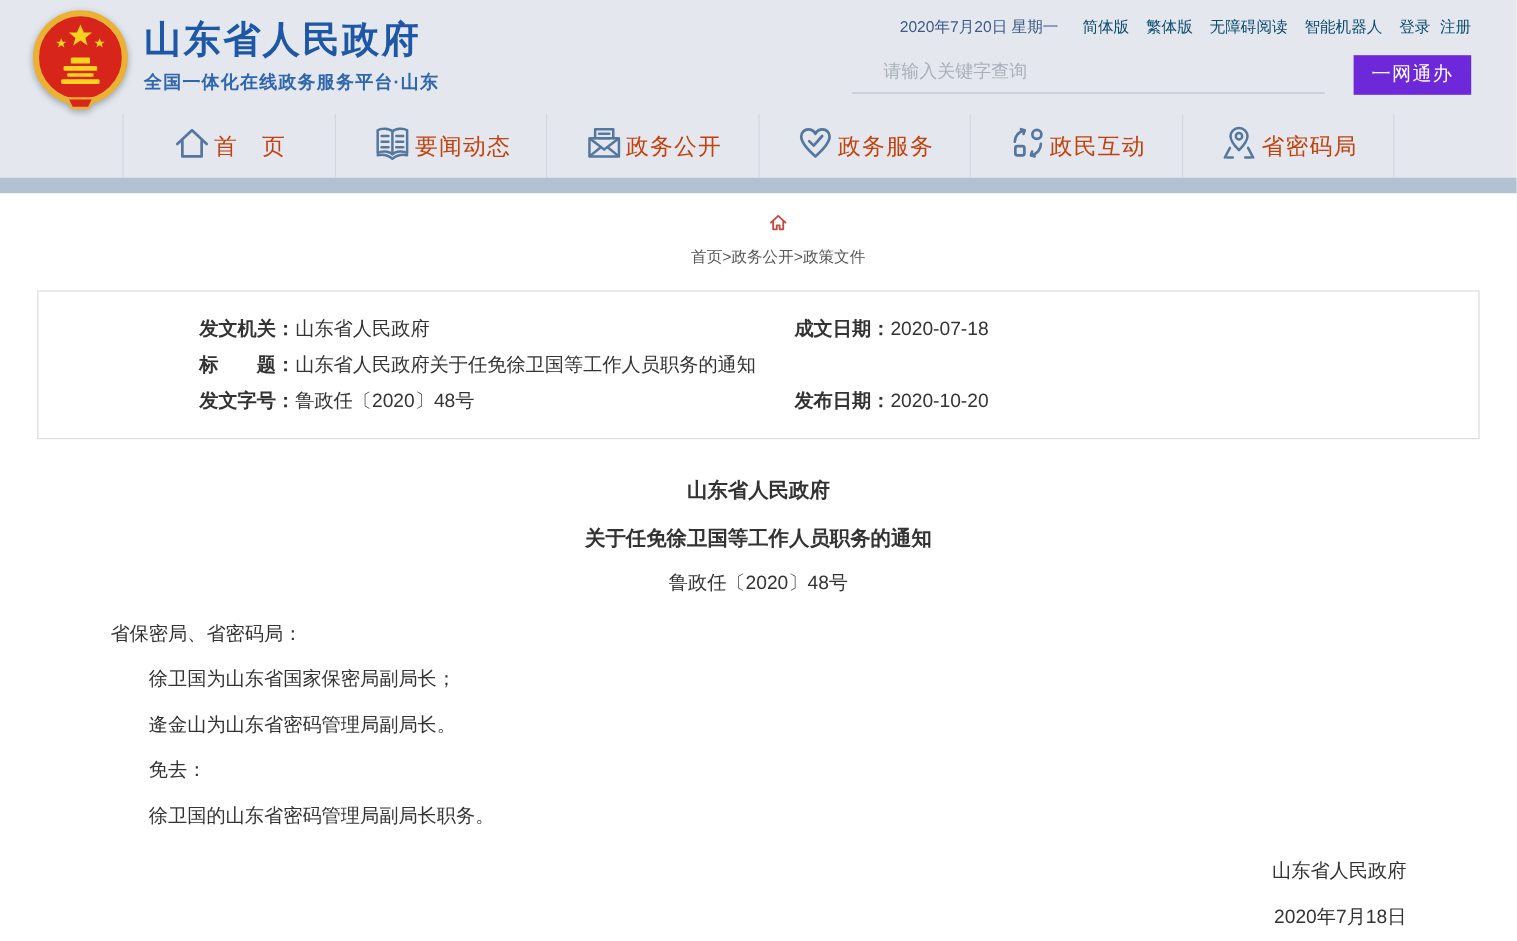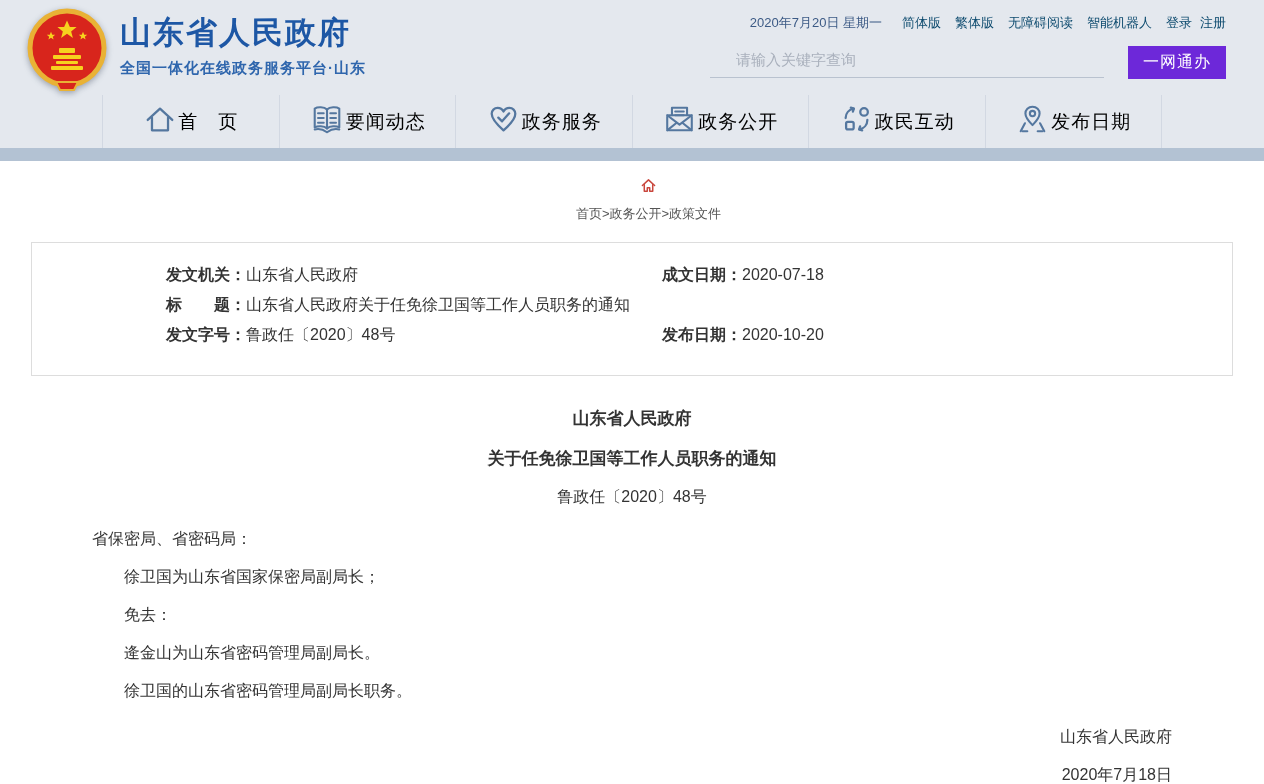--- a/index.html
+++ b/index.html
@@ -32,30 +32,30 @@
   .search-input::placeholder { color:#a9b0bc; }
   .ywtb-btn {
     margin-left:24px; width:98px; height:33px; background:#6d28d9; color:#fff;
     border:none; font-size:16px; cursor:pointer; letter-spacing:1px;
     font-family:"Liberation Sans","DejaVu Sans",sans-serif;
   }
   
   .main-nav { height:53px; background:#e4e8ee; display:flex; padding:0 102px; }
   .nav-item {
     flex:1; display:flex; align-items:center; justify-content:center; gap:1px;
-    color:#000000; font-size:19px; letter-spacing:1px; cursor:pointer;
+    color:#c2410c; font-size:19px; letter-spacing:1px; cursor:pointer;
     border-left:1px solid #d2d8e2;
   }
   .nav-item:last-child { border-right:1px solid #d2d8e2; }
   .nav-item svg { flex:none; }
   .nav-strip { height:13px; background:#b3c2d3; }
   
   .breadcrumb { display:flex; align-items:center; gap:9px; padding:17px 0 13px 33px; font-size:13px; color:#555;flex-direction:column; }
   
-  .meta-box { margin:6px 31px 0 31px; border:1px solid #ddd; background:#fff; padding:17px 0 25px 0; }
+  .meta-box { margin:6px 31px 0 31px; border:1px solid #ddd; background:#fff; padding:17px 0 15px 0; }
   .meta-row { display:flex; line-height:30px; font-size:16px; }
   .meta-left { width:630px; flex:none; padding-left:134px; }
   .meta-right { flex:1; }
   .meta-label { font-weight:bold; color:#333; }
   
   .doc { padding:22px 92px 0 92px; font-size:16px; color:#333; }
   .doc-title { text-align:center; font-weight:bold; font-size:17px; line-height:1; margin-top:12px; }
   .doc-title.second { margin-top:23px; }
   .doc-number { text-align:center; font-size:16px; margin-top:22px; line-height:1; }
   .doc-body { margin-top:26px; }
@@ -128,44 +128,44 @@
         <line x1="22.5" y1="12" x2="28.5" y2="12"></line>
           <line x1="22.5" y1="17" x2="28.5" y2="17"></line>
           <line x1="22.5" y1="22" x2="28.5" y2="22"></line>
         <path d="M6 29 c4-1 9 0 13 3 4-3 9-4 13-3"></path>
       </svg>
     </span>
     <span>要闻动态</span>
   </div>
   <div class="nav-item">
     <span>
-      <svg width="35" height="34" viewBox="0 0 36 36" fill="none" stroke="#54779f" stroke-width="2.4" stroke-linecap="round" stroke-linejoin="round">
-        <path d="M18 30 C10 23 5.5 17.5 5.5 12.5 C5.5 9 8.2 6.2 11.8 6.2 C14.5 6.2 16.8 7.8 18 10 C19.2 7.8 21.5 6.2 24.2 6.2 C27.8 6.2 30.5 9 30.5 12.5 C30.5 17.5 26 23 18 30 z"></path>
-        <path d="M12.5 16.5 l4 4 L24 12"></path>
-      </svg>
-    </span>
-    <span>政务服务</span>
-  </div>
-  <div class="nav-item">
-    <span>
       <svg width="35" height="34" viewBox="0 0 36 36" fill="none" stroke="#54779f" stroke-width="2.2" stroke-linecap="round" stroke-linejoin="round">
         <path d="M10 14 V6 h16 v8"></path>
         <line x1="13.5" y1="10" x2="22.5" y2="10"></line>
           <line x1="13.5" y1="14" x2="22.5" y2="14"></line>
         <rect x="5" y="14" width="26" height="16" rx="1.5"></rect>
         <path d="M5 14 l13 10 13-10"></path>
           <path d="M5 30 l10-8"></path>
           <path d="M31 30 l-10-8"></path>
       </svg>
     </span>
     <span>政务公开</span>
   </div>
   <div class="nav-item">
     <span>
       <svg width="35" height="34" viewBox="0 0 36 36" fill="none" stroke="#54779f" stroke-width="2.4" stroke-linecap="round" stroke-linejoin="round">
+        <path d="M18 30 C10 23 5.5 17.5 5.5 12.5 C5.5 9 8.2 6.2 11.8 6.2 C14.5 6.2 16.8 7.8 18 10 C19.2 7.8 21.5 6.2 24.2 6.2 C27.8 6.2 30.5 9 30.5 12.5 C30.5 17.5 26 23 18 30 z"></path>
+        <path d="M12.5 16.5 l4 4 L24 12"></path>
+      </svg>
+    </span>
+    <span>政务服务</span>
+  </div>
+  <div class="nav-item">
+    <span>
+      <svg width="35" height="34" viewBox="0 0 36 36" fill="none" stroke="#54779f" stroke-width="2.4" stroke-linecap="round" stroke-linejoin="round">
         <path d="M15 7 C10 8 6.5 12 6.5 17"></path>
           <path d="M12 6 l3.2 1 -1 3.2"></path>
         <rect x="7" y="21" width="8" height="8" rx="1.8"></rect>
         <rect x="22" y="6.5" width="8" height="8" rx="4"></rect>
         <path d="M21 29 c5-1 8.5-5 8.5-10"></path>
           <path d="M24 30 l-3.2-1 1-3.2"></path>
       </svg>
     </span>
     <span>政民互动</span>
   </div>
@@ -173,21 +173,21 @@
     <span>
       <svg width="35" height="34" viewBox="0 0 36 36" fill="none" stroke="#54779f" stroke-width="2.2" stroke-linecap="round" stroke-linejoin="round">
         <path d="M18 5 c-4.5 0-7.5 3.4-7.5 7.2 c0 4.8 7.5 12.3 7.5 12.3 s7.5-7.5 7.5-12.3 C25.5 8.4 22.5 5 18 5 z"></path>
         <circle cx="18" cy="12.2" r="2.8"></circle>
         <path d="M10 22.5 l-4.5 8.5"></path>
           <path d="M26 22.5 l4.5 8.5"></path>
           <path d="M7.5 31 h5"></path>
           <path d="M23.5 31 h5"></path>
       </svg>
     </span>
-    <span>发布日期</span>
+    <span>省密码局</span>
   </div>
 </nav>
 <div class="nav-strip"></div>
 
 <div class="breadcrumb">
   <span>
     <svg width="15" height="15" viewBox="0 0 16 16" fill="none" stroke="#c9463d" stroke-width="1.6" stroke-linecap="round" stroke-linejoin="round">
       <path d="M1.5 8 L8 2 L14.5 8"></path>
         <path d="M3.5 7 V14 h3.2 v-3.5 h2.6 V14 h3.2 V7"></path>
     </svg>
@@ -219,22 +219,22 @@
   </div>
 </div>
 
 <div class="doc">
   <div class="doc-title">山东省人民政府</div>
   <div class="doc-title second">关于任免徐卫国等工作人员职务的通知</div>
   <div class="doc-number">鲁政任〔2020〕48号</div>
   <div class="doc-body">
     <p>省保密局、省密码局：</p>
     <p>徐卫国为山东省国家保密局副局长；</p>
+    <p>逄金山为山东省密码管理局副局长。</p>
     <p>免去：</p>
-    <p>逄金山为山东省密码管理局副局长。</p>
     <p>徐卫国的山东省密码管理局副局长职务。</p>
   </div>
   <div class="signature">
     <div>山东省人民政府</div>
     <div>2020年7月18日</div>
 
   </div>
 </div>
 
 </body></html>

